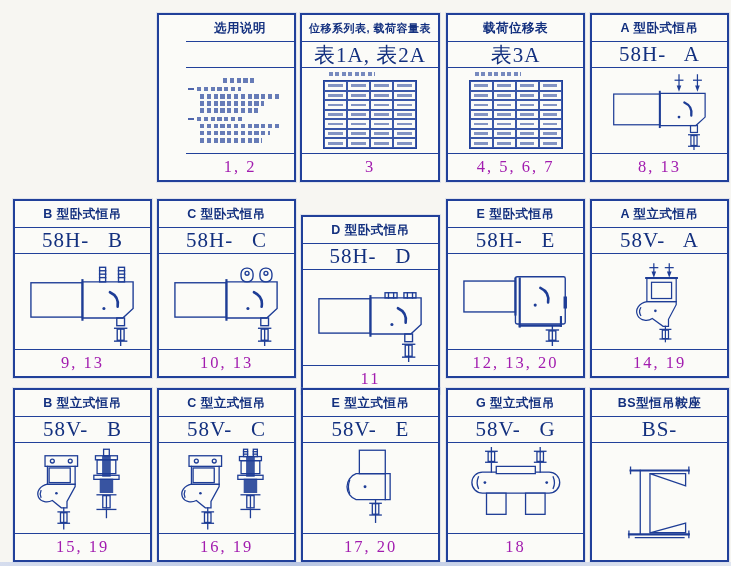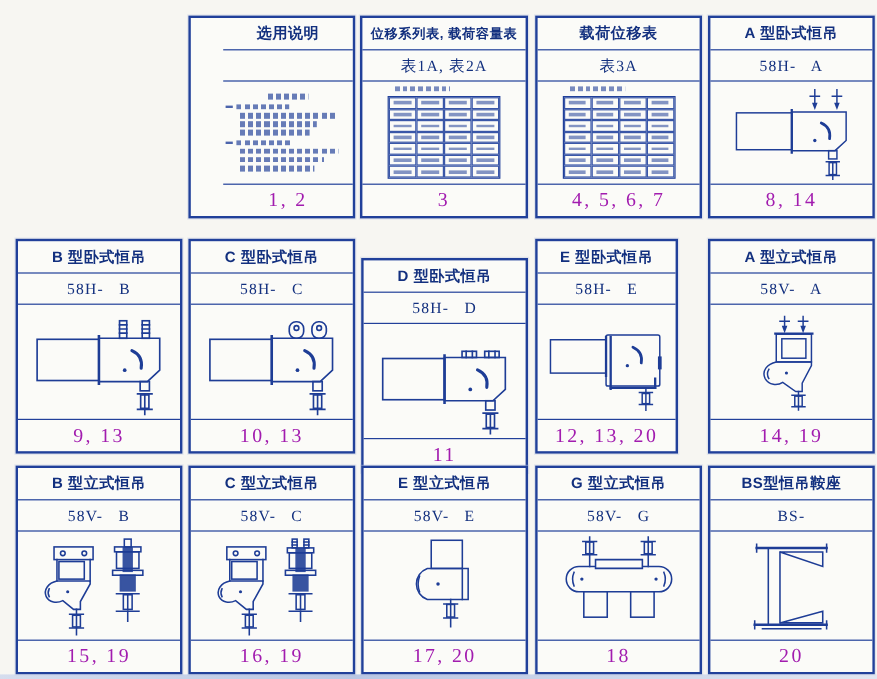--- a/index.html
+++ b/index.html
@@ -24,21 +24,21 @@
   .t {
     height:27px; flex:0 0 27px;
     display:flex; align-items:center; justify-content:center;
     font-weight:bold; font-size:12.5px; letter-spacing:.5px;
     color:#13307f; border-bottom:1.5px solid #21409a;
   }
   .s {
     height:26px; flex:0 0 26px;
     display:flex; align-items:center; justify-content:center;
     font-family:"Liberation Serif", serif;
-    font-size:13px; letter-spacing:1px; white-space:pre;
+    font-size:21px; letter-spacing:1px; white-space:pre;
     color:#13307f; border-bottom:1.5px solid #21409a;
   }
   .c { flex:1 1 auto; display:flex; align-items:center; justify-content:center; overflow:hidden; }
   .f {
     height:27px; flex:0 0 27px;
     display:flex; align-items:center; justify-content:center;
     font-family:"Liberation Serif", serif;
     font-size:16.5px; letter-spacing:2px; white-space:pre;
     color:#a21caf; border-top:1.5px solid #21409a;
   }
@@ -308,21 +308,21 @@
         <path class="needle" d="M102,41 q11,5 9,17"></path>
         <circle class="fil" cx="95" cy="60" r="1.8"></circle>
         <rect x="110" y="71" width="9" height="9"></rect>
         <line x1="107.5" y1="83" x2="121.5" y2="83"></line>
         <rect x="110.5" y="84" width="8" height="13"></rect>
         <line x1="114.5" y1="84" x2="114.5" y2="97"></line>
         <line x1="107.5" y1="98" x2="121.5" y2="98"></line>
         <line x1="114.5" y1="98" x2="114.5" y2="104"></line>
       </svg>
     </div>
-    <div class="f">8, 14</div>
+    <div class="f">8, 13</div>
   </div>
 
   <div class="cell" style="left:13px; top:199px; width:139px; height:179px;">
     <div class="t">B 型卧式恒吊</div>
     <div class="s">58H-   B</div>
     <div class="c">
       <svg class="draw" viewBox="0 0 140 104" style="width:94%;height:94%;">
         <rect x="10" y="30" width="60" height="40"></rect>
         <line class="thick" x1="70" y1="27" x2="70" y2="73"></line>
         <path d="M70,29 H129 V60 L117,71 H70 Z"></path>
@@ -392,21 +392,21 @@
         <line x1="107.5" y1="83" x2="121.5" y2="83"></line>
         <rect x="110.5" y="84" width="8" height="13"></rect>
         <line x1="114.5" y1="84" x2="114.5" y2="97"></line>
         <line x1="107.5" y1="98" x2="121.5" y2="98"></line>
         <line x1="114.5" y1="98" x2="114.5" y2="104"></line>
       </svg>
     </div>
     <div class="f">11</div>
   </div>
 
-  <div class="cell" style="left:446px; top:199px; width:119px; height:179px;">
+  <div class="cell" style="left:446px; top:199px; width:139px; height:179px;">
     <div class="t">E 型卧式恒吊</div>
     <div class="s">58H-   E</div>
     <div class="c">
       <svg class="draw" viewBox="0 0 140 104" style="width:94%;height:94%;">
         <rect x="10" y="28" width="60" height="36"></rect>
         <line class="thick" x1="70" y1="25" x2="70" y2="67"></line>
         <rect x="70" y="23" width="58" height="55" rx="2"></rect>
         <line class="thick" x1="75" y1="25" x2="75" y2="81"></line>
         <line class="thick" x1="75" y1="80" x2="123" y2="80"></line>
         <line class="thick" x1="123" y1="80" x2="123" y2="70"></line>
@@ -589,17 +589,16 @@
         <path d="M58,17 L102,17 L102,32 Z"></path>
         <line x1="46" y1="13" x2="46" y2="92"></line>
         <line x1="58" y1="17" x2="58" y2="90"></line>
         <path d="M58,90 L102,78 L102,90 Z"></path>
         <line class="thick" x1="32" y1="92" x2="106" y2="92"></line>
         <line x1="32" y1="88" x2="32" y2="96"></line>
           <line x1="106" y1="88" x2="106" y2="96"></line>
         <line x1="40" y1="96" x2="100" y2="96"></line>
       </svg>
     </div>
-    <div class="f">20</div>
   </div>
 
   <div class="scan-strip"></div>
 </div>
 
 </body></html>

